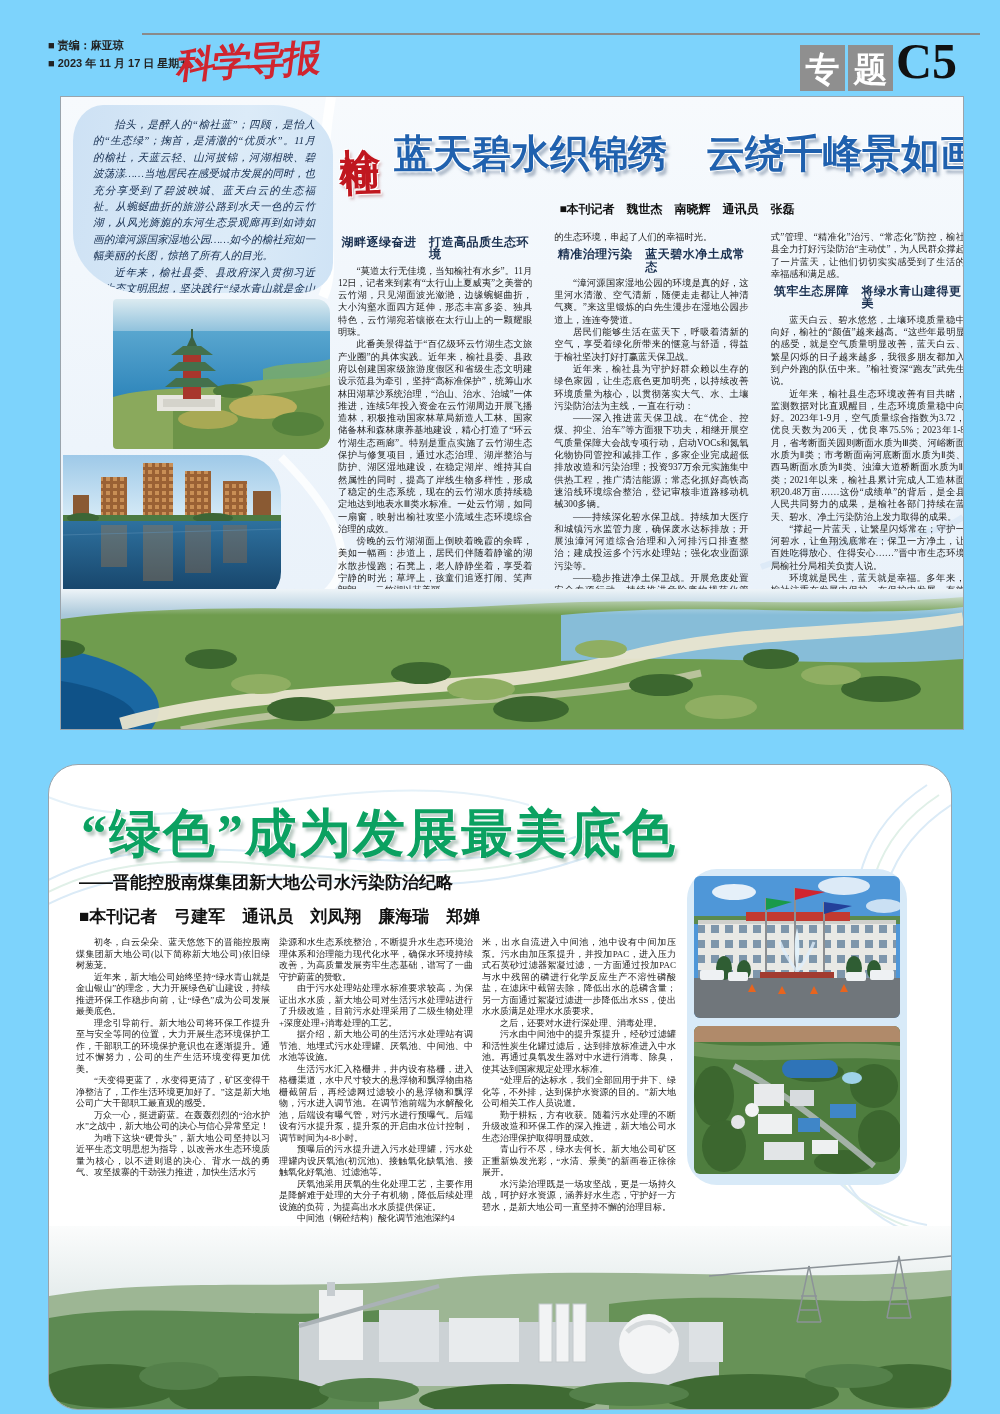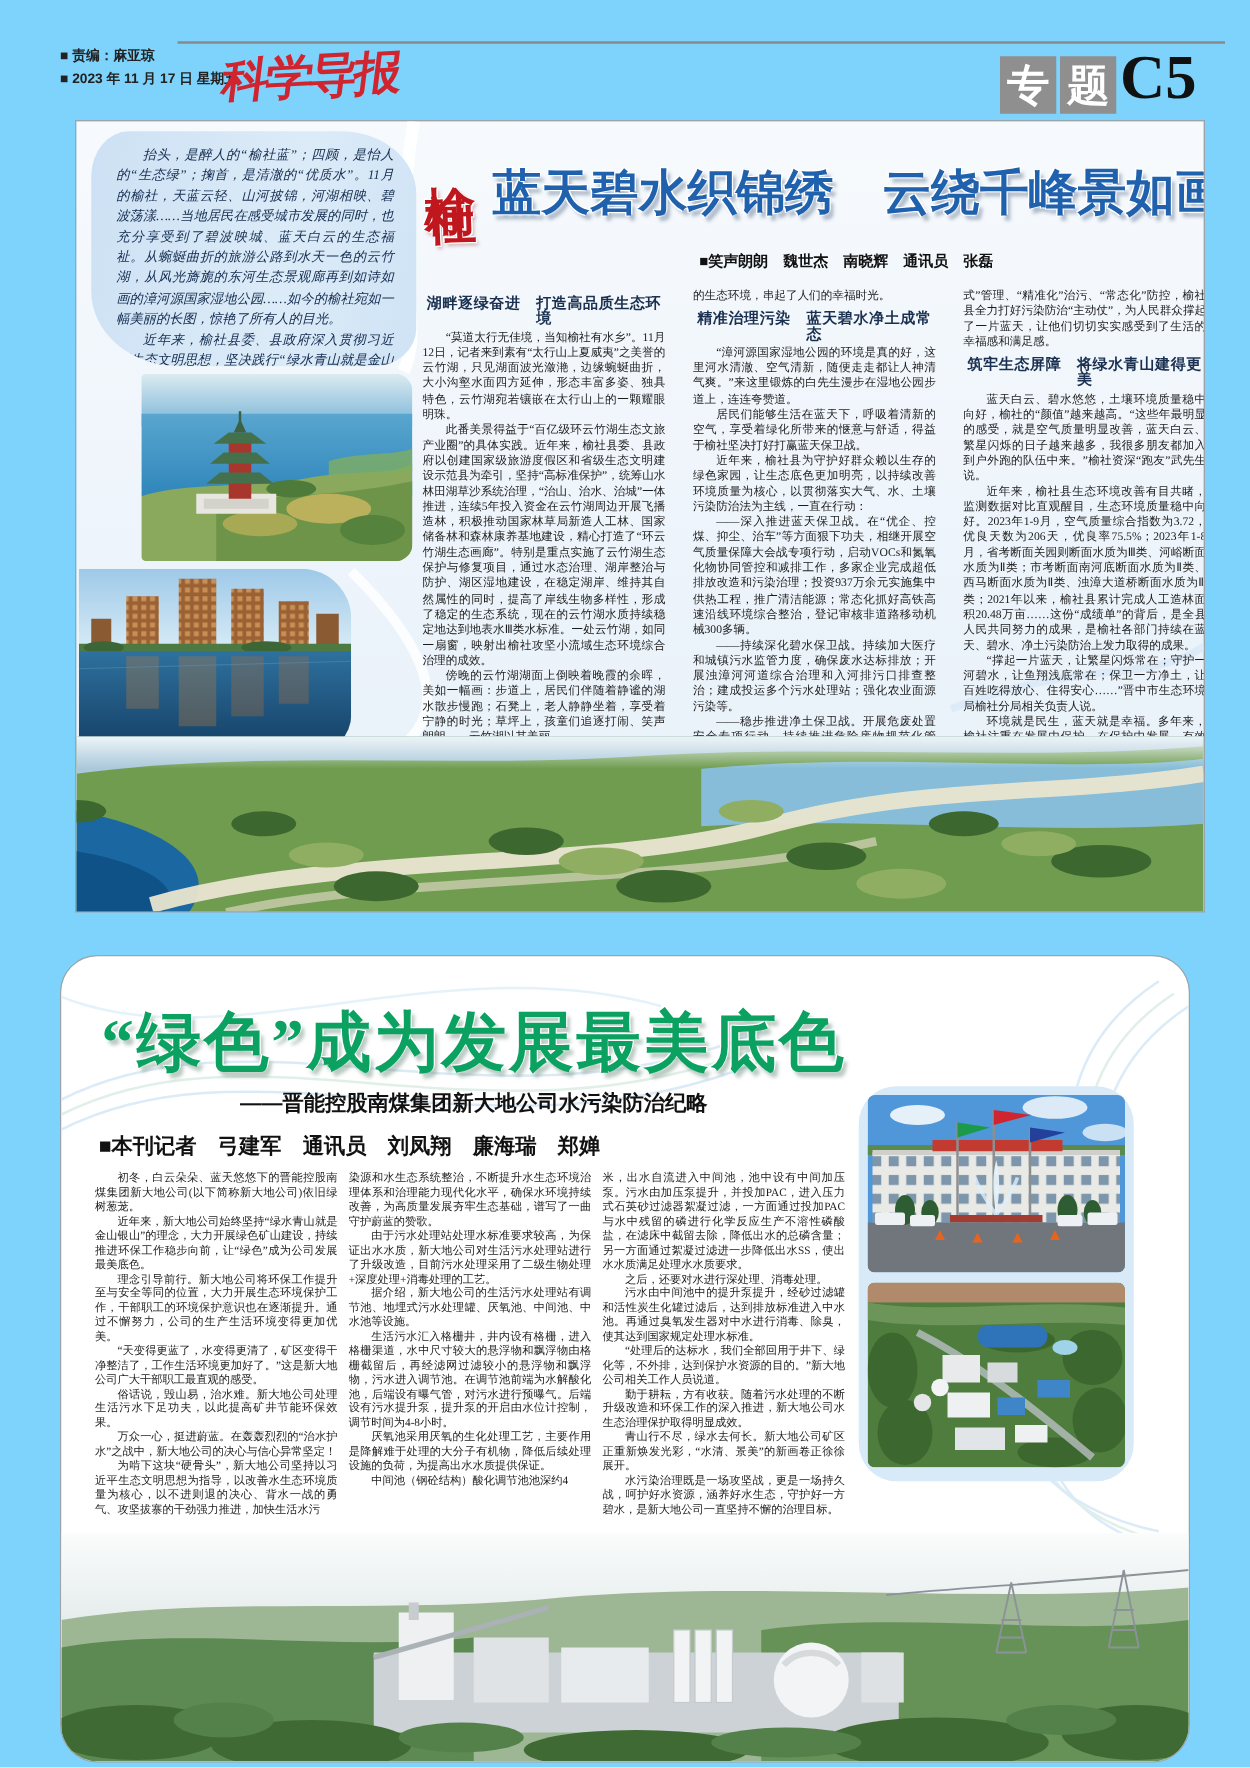--- a/index.html
+++ b/index.html
@@ -46,21 +46,21 @@
   .photo{position:absolute;overflow:hidden;}
   .photo svg{display:block;width:100%;height:100%;}
   .ph-pagoda{left:52px;top:202px;width:217px;height:150px;border-radius:4px 14px 14px 4px;}
   .ph-city{left:2px;top:358px;width:218px;height:147px;border-radius:0 40px 30px 0;}
   .pan1{position:absolute;left:0;top:492px;width:902px;height:141px;}
   
   .a2-title{position:absolute;left:30px;top:34px;width:600px;margin:0;text-align:center;
             font-size:52px;font-weight:800;color:#0ba161;letter-spacing:2px;white-space:nowrap;
             font-family:"Liberation Serif",serif;
             text-shadow:-1px -1px 0 #fff,1px -1px 0 #fff,3px 4px 3px rgba(120,150,135,.5);}
-  .a2-subtitle{position:absolute;left:30px;top:106px;width:600px;text-align:center;
+  .a2-subtitle{position:absolute;left:30px;top:106px;width:600px;
                font-size:17px;font-weight:bold;color:#111;font-family:"Liberation Sans",sans-serif;}
   .a2-byline{position:absolute;left:30px;top:140px;width:600px;text-align:left;
              font-family:"Liberation Sans",sans-serif;font-size:17px;font-weight:bold;color:#111;}
   .a2-cols{position:absolute;left:27px;top:172px;width:600px;height:286px;display:flex;gap:9px;overflow:hidden;}
   .a2-cols .col{width:194px;font-size:9px;line-height:11.5px;}
   .a2-photos{position:absolute;left:638px;top:104px;width:220px;height:316px;box-sizing:border-box;
              background:#d8eaf8;border-radius:30px;padding:7px;}
   .a2-photos .photo{position:relative;border-radius:6px;}
   .ph-office{width:206px;height:142px;margin-bottom:8px;}
   .ph-aerial{width:206px;height:148px;}
@@ -91,21 +91,21 @@
       <path d="M0,520 C120,480 200,520 300,505" stroke="#e4eef8" stroke-width="5" fill="none" opacity="0.9"></path>
     </svg>
 
     <div class="intro">
         <p>抬头，是醉人的“榆社蓝”；四顾，是怡人的“生态绿”；掬首，是清澈的“优质水”。11月的榆社，天蓝云轻、山河披锦，河湖相映、碧波荡漾……当地居民在感受城市发展的同时，也充分享受到了碧波映城、蓝天白云的生态福祉。从蜿蜒曲折的旅游公路到水天一色的云竹湖，从风光旖旎的东河生态景观廊再到如诗如画的漳河源国家湿地公园……如今的榆社宛如一幅美丽的长图，惊艳了所有人的目光。</p>
         <p>近年来，榆社县委、县政府深入贯彻习近平生态文明思想，坚决践行“绿水青山就是金山银山”理念，以“治气、稳水、固土”为重点，为坚决打好“蓝天、碧水、净土”污染防治攻坚战，开展了一系列开创性工作，生态文明建设从理论到实践发生了历史性、转折性、全局性变化。</p>
       </div>
 
     <div class="a1-label">榆社</div>
     <h1 class="a1-title">蓝天碧水织锦绣　云绕千峰景如画</h1>
-    <div class="a1-byline">■笑声朗朗　魏世杰　南晓辉　通讯员　张磊</div>
+    <div class="a1-byline">■本刊记者　魏世杰　南晓辉　通讯员　张磊</div>
 
     <div class="a1-cols">
       <div class="col">
           <h4>湖畔逐绿奋进　打造高品质生态环境</h4>
           <p>“莫道太行无佳境，当知榆社有水乡”。11月12日，记者来到素有“太行山上夏威夷”之美誉的云竹湖，只见湖面波光潋滟，边缘蜿蜒曲折，大小沟壑水面四方延伸，形态丰富多姿、独具特色，云竹湖宛若镶嵌在太行山上的一颗耀眼明珠。</p>
           <p>此番美景得益于“百亿级环云竹湖生态文旅产业圈”的具体实践。近年来，榆社县委、县政府以创建国家级旅游度假区和省级生态文明建设示范县为牵引，坚持“高标准保护”，统筹山水林田湖草沙系统治理，“治山、治水、治城”一体推进，连续5年投入资金在云竹湖周边开展飞播造林，积极推动国家林草局新造人工林、国家储备林和森林康养基地建设，精心打造了“环云竹湖生态画廊”。特别是重点实施了云竹湖生态保护与修复项目，通过水态治理、湖岸整治与防护、湖区湿地建设，在稳定湖岸、维持其自然属性的同时，提高了岸线生物多样性，形成了稳定的生态系统，现在的云竹湖水质持续稳定地达到地表水Ⅲ类水标准。一处云竹湖，如同一扇窗，映射出榆社攻坚小流域生态环境综合治理的成效。</p>
           <p>傍晚的云竹湖湖面上倒映着晚霞的余晖，美如一幅画：步道上，居民们伴随着静谧的湖水散步慢跑；石凳上，老人静静坐着，享受着宁静的时光；草坪上，孩童们追逐打闹、笑声朗朗……云竹湖以其美丽</p>
         </div>
       <div class="col">
           <p class="cont">的生态环境，串起了人们的幸福时光。</p>
@@ -251,29 +251,29 @@
     <h2 class="a2-title">“绿色”成为发展最美底色</h2>
     <div class="a2-subtitle">——晋能控股南煤集团新大地公司水污染防治纪略</div>
     <div class="a2-byline">■本刊记者　弓建军　通讯员　刘凤翔　廉海瑞　郑婵</div>
 
     <div class="a2-cols">
       <div class="col">
           <p>初冬，白云朵朵、蓝天悠悠下的晋能控股南煤集团新大地公司(以下简称新大地公司)依旧绿树葱茏。</p>
           <p>近年来，新大地公司始终坚持“绿水青山就是金山银山”的理念，大力开展绿色矿山建设，持续推进环保工作稳步向前，让“绿色”成为公司发展最美底色。</p>
           <p>理念引导前行。新大地公司将环保工作提升至与安全等同的位置，大力开展生态环境保护工作，干部职工的环境保护意识也在逐渐提升。通过不懈努力，公司的生产生活环境变得更加优美。</p>
           <p>“天变得更蓝了，水变得更清了，矿区变得干净整洁了，工作生活环境更加好了。”这是新大地公司广大干部职工最直观的感受。</p>
-          <p>俗话说，毁山易，治水难。新大地公司处理生活污水下足功夫，以此提高矿井节能环保效果。</p>
           <p>万众一心，挺进蔚蓝。在轰轰烈烈的“治水护水”之战中，新大地公司的决心与信心异常坚定！</p>
           <p>为啃下这块“硬骨头”，新大地公司坚持以习近平生态文明思想为指导，以改善水生态环境质量为核心，以不进则退的决心、背水一战的勇气、攻坚拔寨的干劲强力推进，加快生活水污</p>
         </div>
       <div class="col">
           <p class="cont">染源和水生态系统整治，不断提升水生态环境治理体系和治理能力现代化水平，确保水环境持续改善，为高质量发展夯牢生态基础，谱写了一曲守护蔚蓝的赞歌。</p>
           <p>由于污水处理站处理水标准要求较高，为保证出水水质，新大地公司对生活污水处理站进行了升级改造，目前污水处理采用了二级生物处理+深度处理+消毒处理的工艺。</p>
           <p>据介绍，新大地公司的生活污水处理站有调节池、地埋式污水处理罐、厌氧池、中间池、中水池等设施。</p>
           <p>生活污水汇入格栅井，井内设有格栅，进入格栅渠道，水中尺寸较大的悬浮物和飘浮物由格栅截留后，再经滤网过滤较小的悬浮物和飘浮物，污水进入调节池。在调节池前端为水解酸化池，后端设有曝气管，对污水进行预曝气。后端设有污水提升泵，提升泵的开启由水位计控制，调节时间为4-8小时。</p>
+          <p>预曝后的污水提升进入污水处理罐，污水处理罐内设厌氧池(初沉池)、接触氧化缺氧池、接触氧化好氧池、过滤池等。</p>
           <p>厌氧池采用厌氧的生化处理工艺，主要作用是降解难于处理的大分子有机物，降低后续处理设施的负荷，为提高出水水质提供保证。</p>
           <p>中间池（钢砼结构）酸化调节池池深约4</p>
         </div>
       <div class="col">
           <p class="cont">米，出水自流进入中间池，池中设有中间加压泵。污水由加压泵提升，并投加PAC，进入压力式石英砂过滤器絮凝过滤，一方面通过投加PAC与水中残留的磷进行化学反应生产不溶性磷酸盐，在滤床中截留去除，降低出水的总磷含量；另一方面通过絮凝过滤进一步降低出水SS，使出水水质满足处理水水质要求。</p>
           <p>之后，还要对水进行深处理、消毒处理。</p>
           <p>污水由中间池中的提升泵提升，经砂过滤罐和活性炭生化罐过滤后，达到排放标准进入中水池。再通过臭氧发生器对中水进行消毒、除臭，使其达到国家规定处理水标准。</p>
           <p>“处理后的达标水，我们全部回用于井下、绿化等，不外排，达到保护水资源的目的。”新大地公司相关工作人员说道。</p>
           <p>勤于耕耘，方有收获。随着污水处理的不断升级改造和环保工作的深入推进，新大地公司水生态治理保护取得明显成效。</p>
           <p>青山行不尽，绿水去何长。新大地公司矿区正重新焕发光彩，“水清、景美”的新画卷正徐徐展开。</p>

